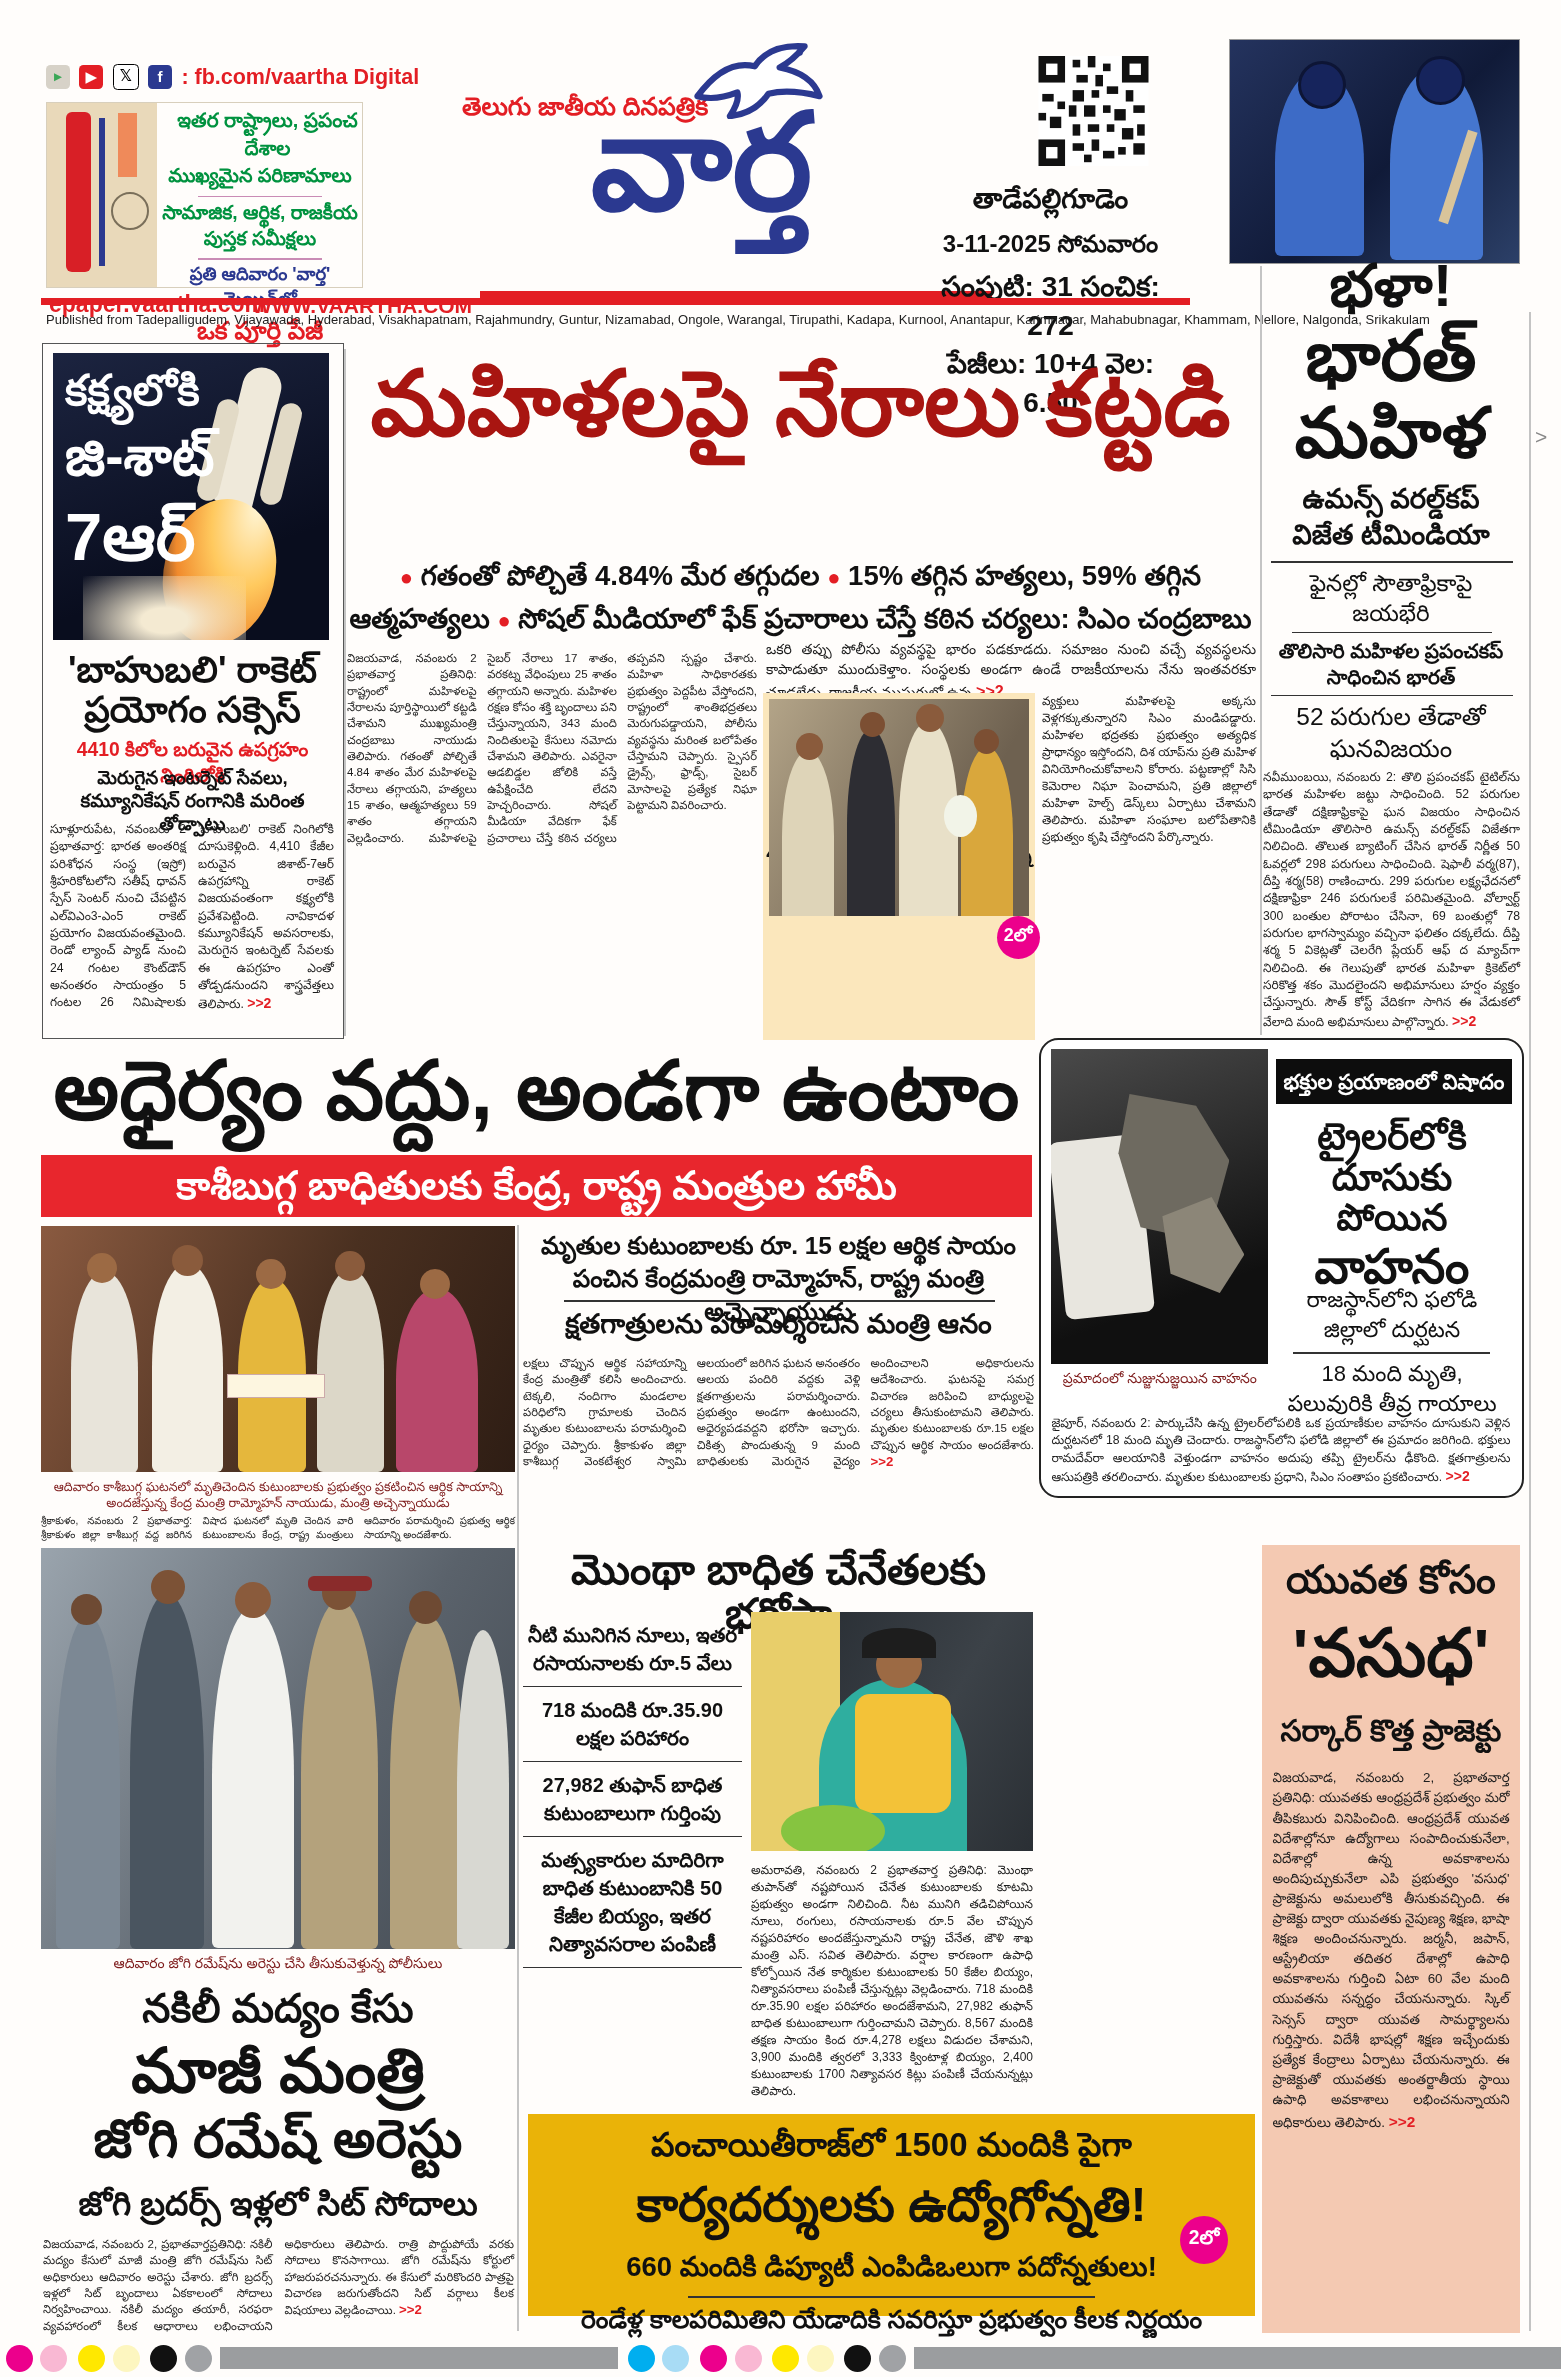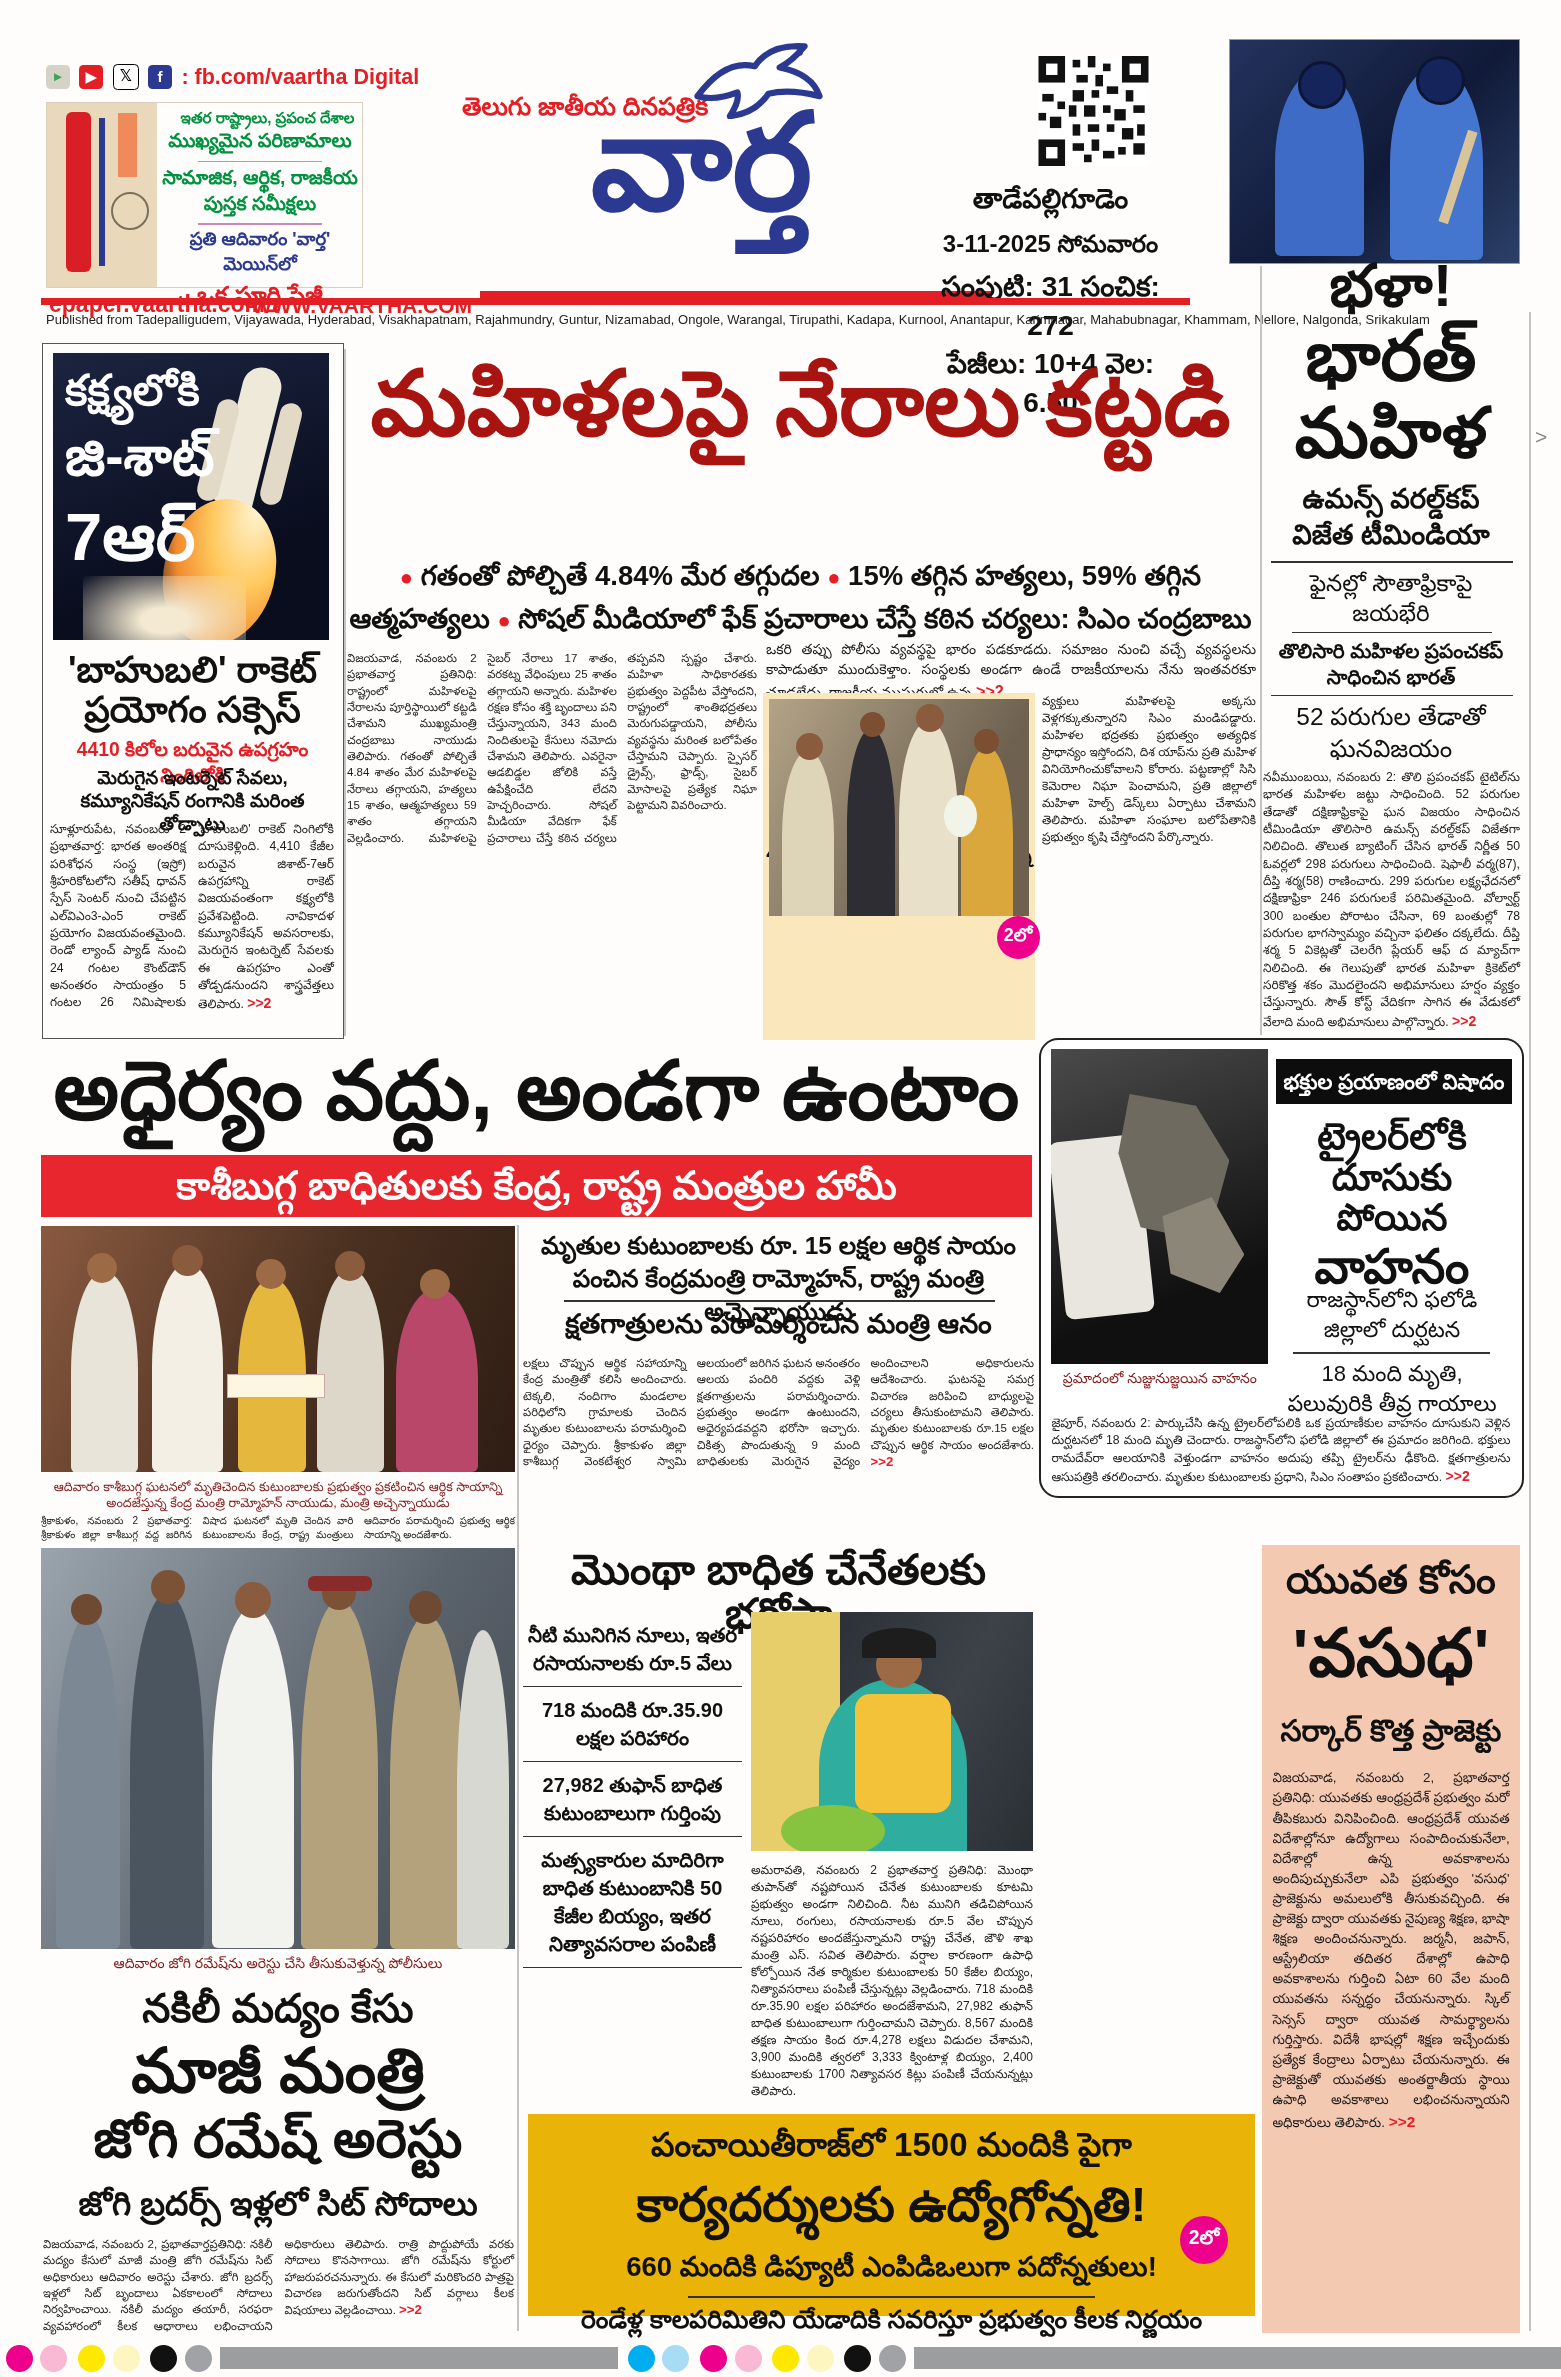--- a/index.html
+++ b/index.html
@@ -40,21 +40,21 @@
   </div>
 
   <div class="abs" style="left:46px;top:102px;width:315px;height:184px;border:0.7px solid #d8cfbc;">
     <div class="abs" style="left:0;top:0;width:110px;height:184px;background:#e9d9ba;">
       <div class="abs" style="left:19.3px;top:9px;width:25px;height:160px;background:#d81f26;border-radius:6px;"></div>
       <div class="abs" style="left:52px;top:15px;width:6px;height:148px;background:#2b3990;"></div>
       <div class="abs" style="left:71px;top:10.4px;width:19.3px;height:64px;background:#ef8a5a;"></div>
       <div class="abs" style="left:64px;top:89px;width:34px;height:34px;border:2.2px solid #7a6f5a;border-radius:50%;"></div>
     </div>
     <div class="abs ctr" style="left:110px;top:6px;width:206px;">
-      <div class="green b" style="font-size:15px;padding-left:15px;">ఇతర రాష్ట్రాలు, ప్రపంచ దేశాల</div>
+      <div class="green b" style="font-size:20px;padding-left:15px;">ఇతర రాష్ట్రాలు, ప్రపంచ దేశాల</div>
       <div class="green b" style="font-size:19.3px;">ముఖ్యమైన పరిణామాలు</div>
       <div style="height:1.5px;background:#c98bb5;width:60%;margin:4.5px auto;"></div>
       <div class="green b" style="font-size:19.3px;">సామాజిక, ఆర్థిక, రాజకీయ</div>
       <div class="green b" style="font-size:19.3px;">పుస్తక సమీక్షలు</div>
       <div style="height:1.5px;background:#c98bb5;width:60%;margin:4.5px auto;"></div>
       <div class="blue b" style="font-size:18px;">ప్రతి ఆదివారం 'వార్త' మెయిన్‌లో</div>
       <div class="red b" style="font-size:24.5px;margin-top:3px;">ఒక పూర్తి పేజీ</div>
     </div>
   </div>
   <div class="abs red b" style="left:49px;top:291px;font-size:23px;">epaper.vaartha.com</div>

